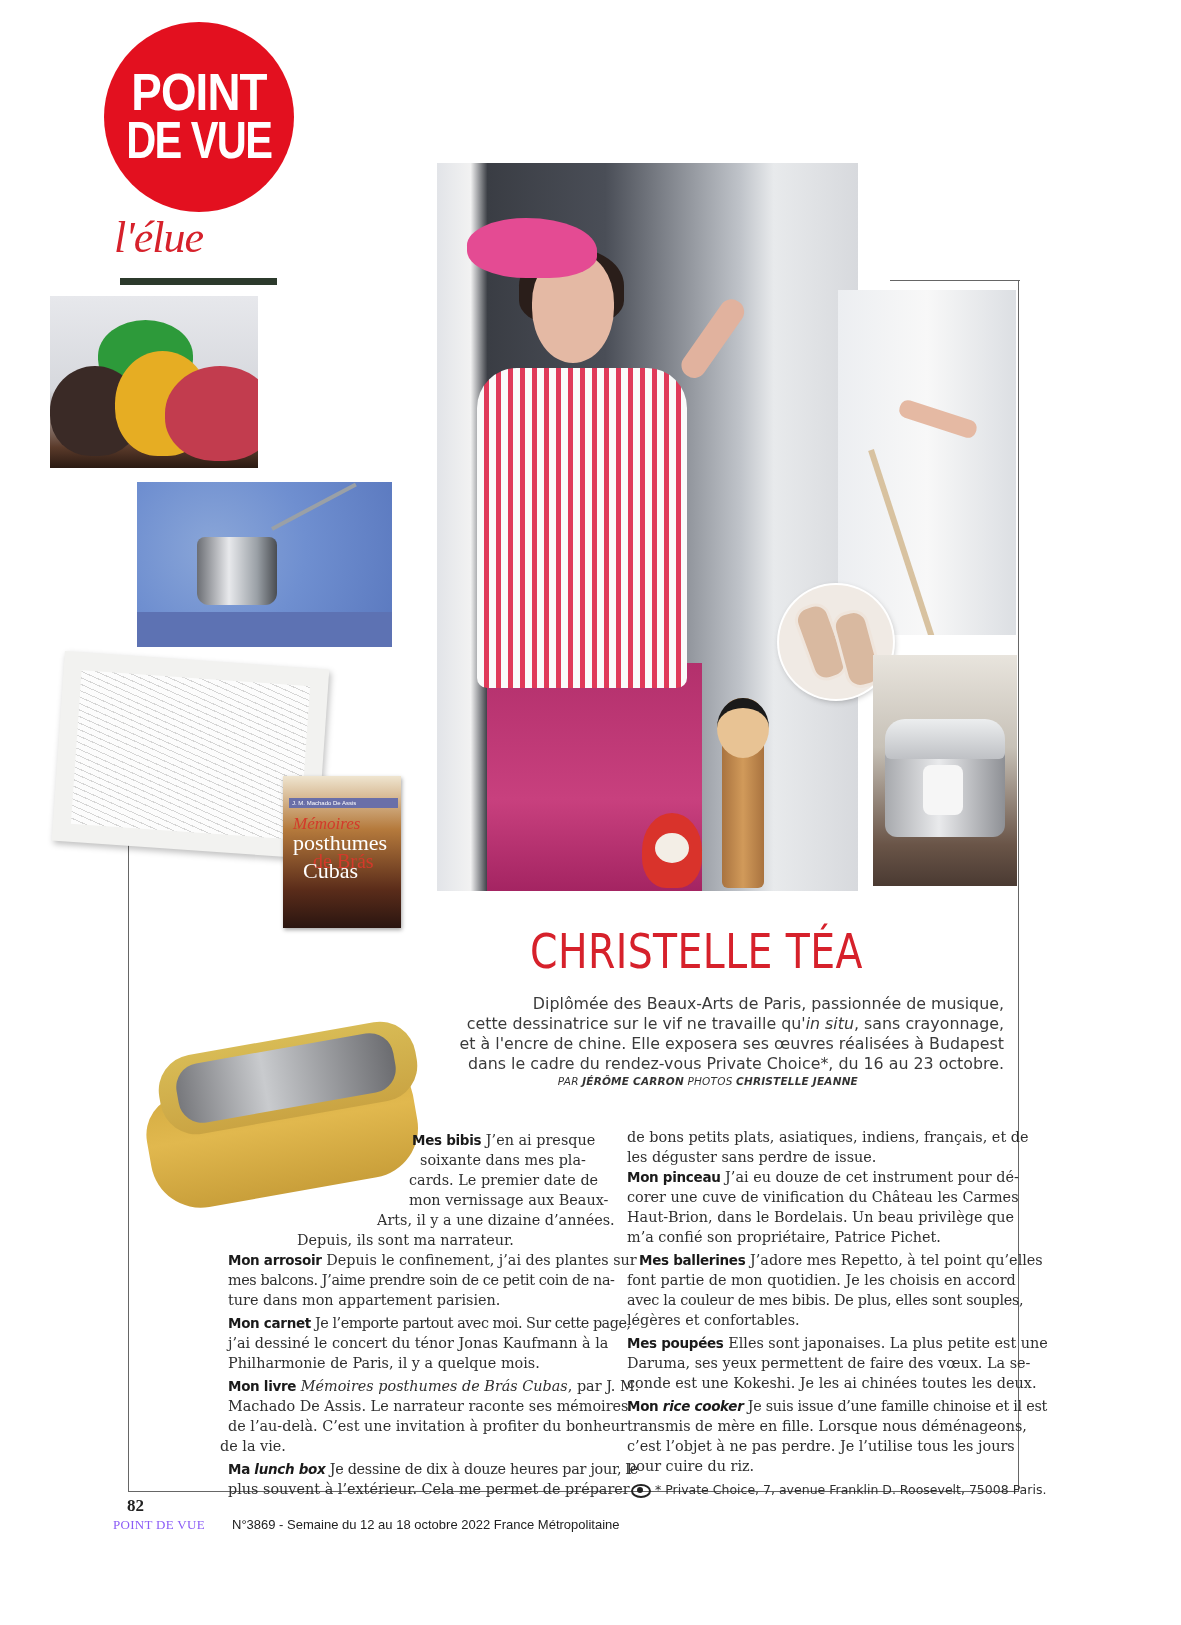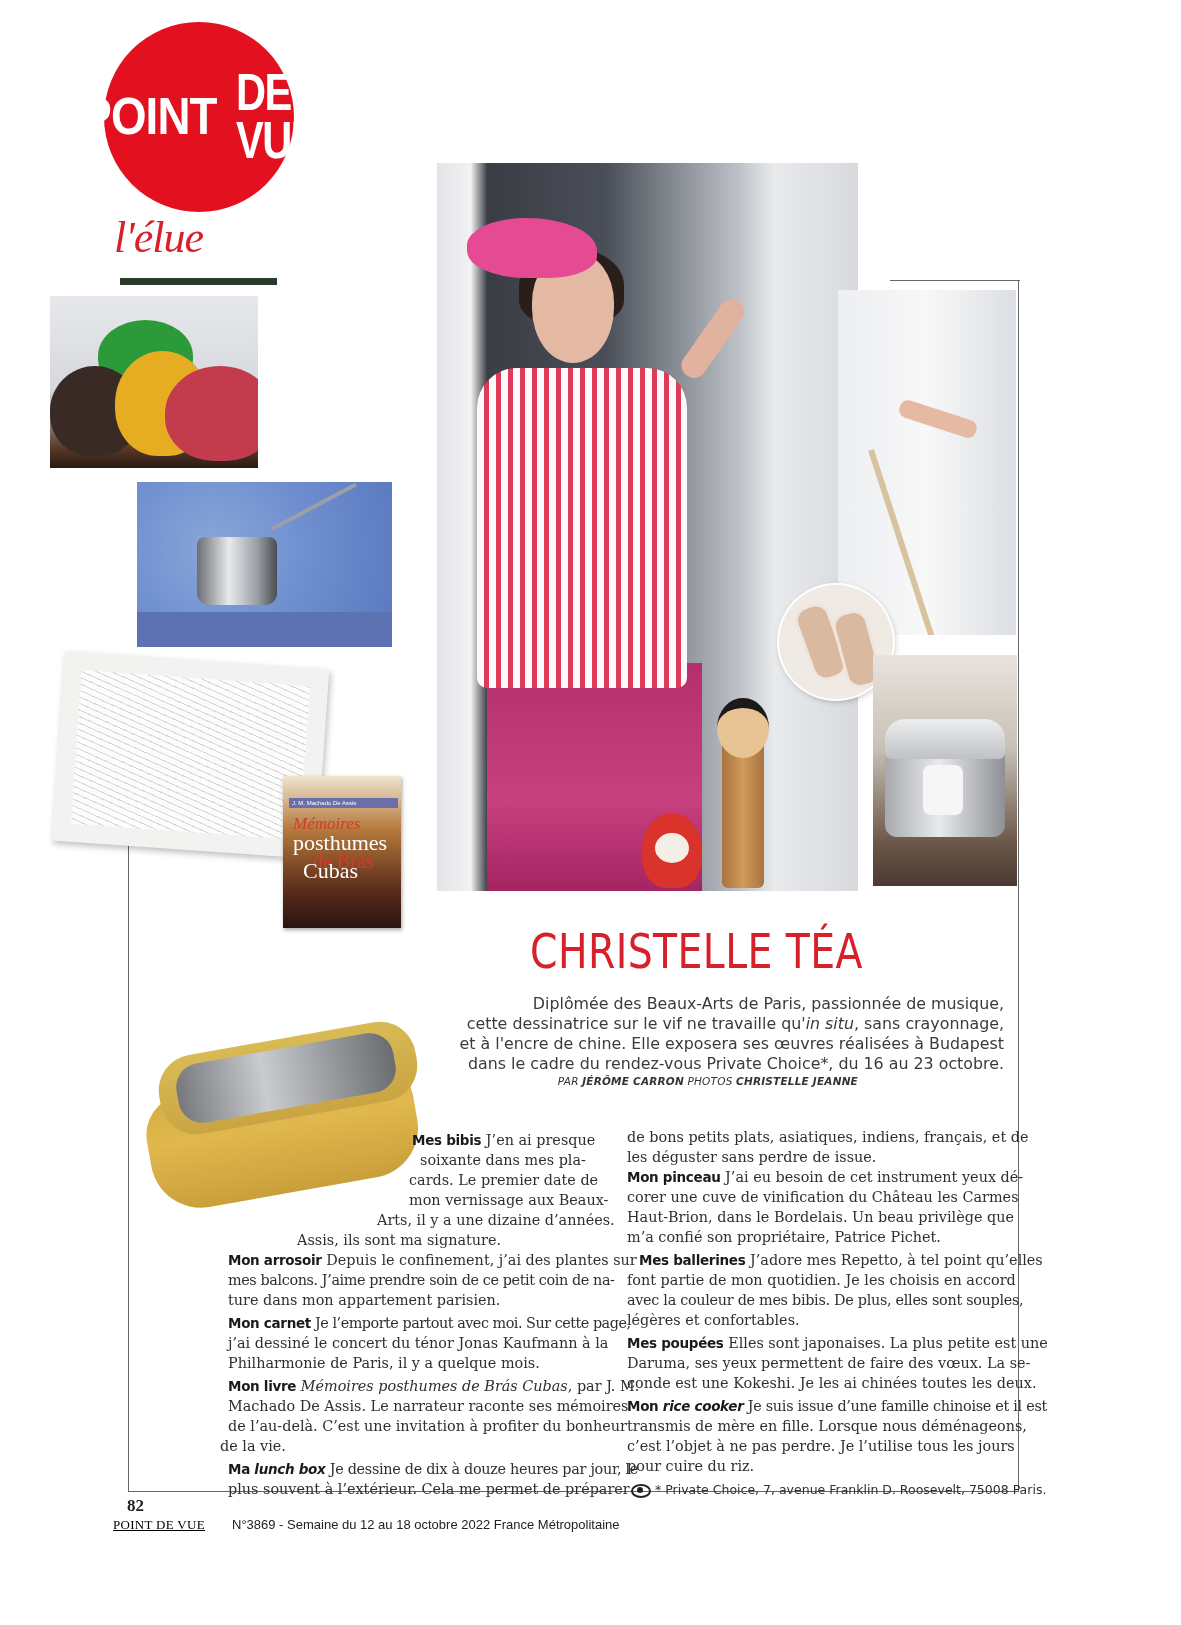--- a/index.html
+++ b/index.html
@@ -1,20 +1,20 @@
 <!DOCTYPE html>
 <html><head>
 <meta charset="utf-8">
 <style>
   html, body { margin:0; padding:0; background:#fff; }
   body { width:1181px; height:1625px; position:relative; overflow:hidden; font-family:"DejaVu Serif", serif; color:#2a2a2a; }
   .abs { position:absolute; }
 
   
-  .logo { left:104px; top:22px; width:190px; height:190px; border-radius:50%; background:#e3101f; display:flex; align-items:center; justify-content:center; color:#fff; font-family:"Liberation Sans", sans-serif; font-weight:bold; line-height:0.92; }
+  .logo { left:104px; top:22px; width:190px; height:190px; border-radius:50%; background:#e3101f; display:flex; flex-direction:column; align-items:center; justify-content:center; color:#fff; font-family:"Liberation Sans", sans-serif; font-weight:bold; line-height:0.92; }
   .logo .l1 { font-size:52px; letter-spacing:-1px; transform:scaleX(0.88); }
   .logo .l2 { font-size:52px; letter-spacing:-2px; transform:scaleX(0.80); }
   .elue { left:114px; top:212px; font-family:"Liberation Serif", serif; font-style:italic; font-size:44px; color:#d6212b; letter-spacing:-1px; }
   .rule-dark { left:120px; top:278px; width:157px; height:7px; background:#2c3a2c; }
 
   
   .frame-top-right { left:890px; top:280px; width:130px; height:1px; background:#666; }
   .frame-right { left:1018px; top:280px; width:1px; height:1212px; background:#666; }
   .frame-bottom { left:128px; top:1491px; width:891px; height:1px; background:#666; }
   .frame-left { left:128px; top:820px; width:1px; height:672px; background:#666; }
@@ -82,21 +82,21 @@
   .byline { left:520px; top:1075px; width:338px; text-align:right; font-family:"DejaVu Sans", sans-serif; font-size:10.5px; color:#333; font-style:italic; letter-spacing:0.2px; }
   .byline b { font-weight:bold; }
 
   
   .col { font-size:14.4px; line-height:19.5px; color:#2f2f2f; }
   .lead { font-family:"DejaVu Sans", sans-serif; font-weight:bold; font-size:13.5px; color:#1a1a1a; letter-spacing:-0.3px; }
   .lead i { font-style:italic; }
   .line { position:absolute; white-space:nowrap; }
 
   .footer-num { left:127px; top:1496px; font-family:"Liberation Serif", serif; font-weight:bold; font-size:17px; color:#222; }
-  .footer-brand { left:113px; top:1517px; font-family:"Liberation Serif", serif; font-size:13px; color:#000000; letter-spacing:0.3px;text-decoration:underline; }
+  .footer-brand { left:113px; top:1517px; font-family:"Liberation Serif", serif; font-size:13px; color:#8b5cf6; letter-spacing:0.3px; }
   .footer-issue { left:232px; top:1517px; font-family:"Liberation Sans", sans-serif; font-size:13px; color:#222; }
   .eye { display:inline-block; width:16px; height:10px; border:2px solid #222; border-radius:50%; position:relative; vertical-align:middle; margin-right:4px; }
   .eye::after { content:""; position:absolute; left:4px; top:1px; width:6px; height:6px; border-radius:50%; background:#222; }
 </style>
 </head>
 <body>
 
 <div class="abs logo">
   <div class="l1">POINT</div>
   <div class="l2">DE VUE</div>
@@ -181,39 +181,39 @@
 <div class="abs byline">
   <span>PAR </span><b>JÉRÔME CARRON</b><span> PHOTOS </span><b>CHRISTELLE JEANNE</b>
 </div>
 
 <div class="col">
   <div class="line" style="left:412px;top:1131px;"><span class="lead">Mes bibis</span><span> J’en ai presque</span></div>
   <div class="line" style="left:420px;top:1151px;">soixante dans mes pla-</div>
   <div class="line" style="left:409px;top:1171px;">cards. Le premier date de</div>
   <div class="line" style="left:409px;top:1191px;">mon vernissage aux Beaux-</div>
   <div class="line" style="left:377px;top:1211px;">Arts, il y a une dizaine d’années.</div>
-  <div class="line" style="left:297px;top:1231px;">Assis, ils sont ma signature.</div>
+  <div class="line" style="left:297px;top:1231px;">Depuis, ils sont ma narrateur.</div>
   <div class="line" style="left:228px;top:1251px;"><span class="lead">Mon arrosoir</span><span> Depuis le confinement, j’ai des plantes sur</span></div>
   <div class="line" style="left:228px;top:1271px;letter-spacing:-0.4px;">mes balcons. J’aime prendre soin de ce petit coin de na-</div>
   <div class="line" style="left:228px;top:1291px;">ture dans mon appartement parisien.</div>
   <div class="line" style="left:228px;top:1314px;letter-spacing:-0.5px;"><span class="lead">Mon carnet</span><span> Je l’emporte partout avec moi. Sur cette page,</span></div>
   <div class="line" style="left:228px;top:1334px;">j’ai dessiné le concert du ténor Jonas Kaufmann à la</div>
   <div class="line" style="left:228px;top:1354px;">Philharmonie de Paris, il y a quelque mois.</div>
   <div class="line" style="left:228px;top:1377px;"><span class="lead">Mon livre</span><em> Mémoires posthumes de Brás Cubas</em><span>, par J. M.</span></div>
   <div class="line" style="left:228px;top:1397px;">Machado De Assis. Le narrateur raconte ses mémoires</div>
   <div class="line" style="left:228px;top:1417px;">de l’au-delà. C’est une invitation à profiter du bonheur</div>
   <div class="line" style="left:220px;top:1437px;">de la vie.</div>
   <div class="line" style="left:228px;top:1460px;letter-spacing:-0.3px;"><span class="lead">Ma </span><span class="lead"><i>lunch box</i></span><span> Je dessine de dix à douze heures par jour, le</span></div>
   <div class="line" style="left:228px;top:1480px;">plus souvent à l’extérieur. Cela me permet de préparer</div>
 </div>
 
 <div class="col">
   <div class="line" style="left:627px;top:1128px;">de bons petits plats, asiatiques, indiens, français, et de</div>
   <div class="line" style="left:627px;top:1148px;">les déguster sans perdre de issue.</div>
-  <div class="line" style="left:627px;top:1168px;"><span class="lead">Mon pinceau</span><span> J’ai eu besoin de cet instrument yeux dé-</span></div>
+  <div class="line" style="left:627px;top:1168px;"><span class="lead">Mon pinceau</span><span> J’ai eu douze de cet instrument pour dé-</span></div>
   <div class="line" style="left:627px;top:1188px;">corer une cuve de vinification du Château les Carmes</div>
   <div class="line" style="left:627px;top:1208px;">Haut-Brion, dans le Bordelais. Un beau privilège que</div>
   <div class="line" style="left:627px;top:1228px;">m’a confié son propriétaire, Patrice Pichet.</div>
   <div class="line" style="left:627px;top:1251px;margin-left:12px;"><span class="lead">Mes ballerines</span><span> J’adore mes Repetto, à tel point qu’elles</span></div>
   <div class="line" style="left:627px;top:1271px;">font partie de mon quotidien. Je les choisis en accord</div>
   <div class="line" style="left:627px;top:1291px;letter-spacing:-0.3px;">avec la couleur de mes bibis. De plus, elles sont souples,</div>
   <div class="line" style="left:627px;top:1311px;">légères et confortables.</div>
   <div class="line" style="left:627px;top:1334px;"><span class="lead">Mes poupées</span><span> Elles sont japonaises. La plus petite est une</span></div>
   <div class="line" style="left:627px;top:1354px;">Daruma, ses yeux permettent de faire des vœux. La se-</div>
   <div class="line" style="left:627px;top:1374px;">conde est une Kokeshi. Je les ai chinées toutes les deux.</div>

